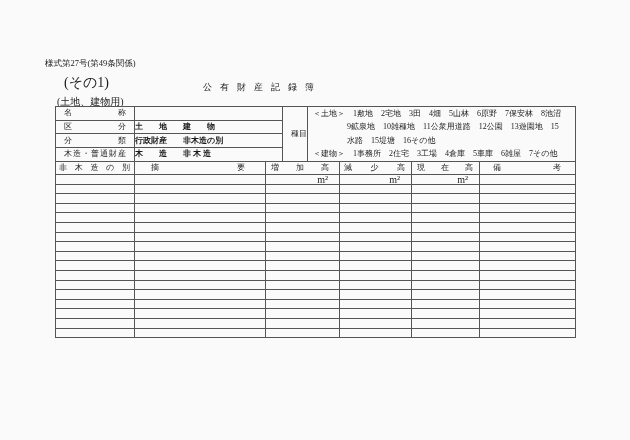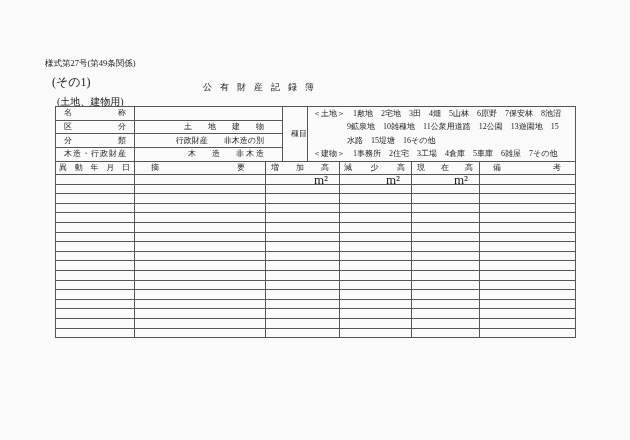--- a/index.html
+++ b/index.html
@@ -6,55 +6,55 @@
     margin: 0; padding: 0;
     width: 630px; height: 440px;
     background: #fafafa;
     overflow: hidden;
     font-family: "Liberation Serif", "DejaVu Serif", serif;
     color: #1b1b1b;
   }
   .page { position: relative; width: 630px; height: 440px; }
 
   .form-number { position: absolute; left: 45px; top: 58px; font-size: 8.5px; white-space: nowrap; }
-  .part-label  { position: absolute; left: 52px; top: 74px; font-size: 12px; white-space: nowrap; }
+  .part-label  { position: absolute; left: 64px; top: 74px; font-size: 14px; white-space: nowrap; }
   .doc-title   { position: absolute; left: 0; top: 81px; width: 517px; text-align: center;
                  font-size: 9px; letter-spacing: 8px; text-indent: 8px; white-space: nowrap; }
   .usage-note  { position: absolute; left: 57px; top: 95px; font-size: 10px; white-space: nowrap; }
 
   .tables { position: absolute; left: 55px; top: 106px; width: 520px; }
 
   table { border-collapse: collapse; table-layout: fixed; width: 520px; }
   td, th { border: 1px solid #555; padding: 0; font-size: 8px; font-weight: normal;
            vertical-align: middle; line-height: 12px; overflow: hidden; }
 
   
   .info-table td { height: 12.5px; }
   .info-table .lbl {
     text-align: justify; text-align-last: justify;
     padding: 0 8px;
   }
-  .info-table .val { text-align: right; padding-right: 18px; }
+  .info-table .val { text-align: left; padding-right: 18px; font-weight: bold; }
   .cat-label { text-align: right; }
   .cat-legend { padding: 0 13px 0 5px; vertical-align: middle; }
   .cat-legend .leg { line-height: 13.4px; white-space: nowrap; font-size: 8px; }
   .cat-legend .leg.indent { padding-left: 34px; }
 
   
   .main-table { margin-top: -1px; }
   .main-table thead th { height: 12px; text-align: justify; text-align-last: justify; }
   .th-date     { padding: 0 4px 0 3px; }
   .th-summary  { padding: 0 20px 0 16px; }
   .th-increase { padding: 0 10px 0 5px; }
   .th-decrease { padding: 0 6px 0 4px; }
   .th-balance  { padding: 0 6px 0 5px; }
   .th-remarks  { padding: 0 14px 0 13px; }
 
   .unit-row td { height: 8.5px; }
-  .unit-cell { text-align: right; padding-right: 11px; font-size: 13px; line-height: 9px; }
+  .unit-cell { text-align: right; padding-right: 11px; font-size: 10px; line-height: 9px; }
 
   .main-table tbody td { height: 8.6px; }
 </style>
 </head>
 <body>
 
 <div class="page">
 
   <div class="form-number">様式第27号(第49条関係)</div>
   <div class="part-label">(その1)</div>
@@ -84,38 +84,38 @@
       </tr>
       <tr>
         <td class="lbl">区分</td>
         <td class="val">土　　地　　建　　物</td>
       </tr>
       <tr>
         <td class="lbl">分類</td>
         <td class="val">行政財産　　非木造の別</td>
       </tr>
       <tr>
-        <td class="lbl">木造・行政財産</td>
+        <td class="lbl">木造・普通財産</td>
         <td class="val">木　　造　　非 木 造</td>
       </tr>
     </tbody>
       </table>
 
     <table class="main-table">
       <colgroup>
         <col style="width:79px">
           <col style="width:131px">
           <col style="width:74px">
         <col style="width:72px">
           <col style="width:68px">
           <col style="width:96px">
       </colgroup>
       <thead>
         <tr>
-          <th class="th-date">異動年月日</th>
+          <th class="th-date">非木造の別</th>
           <th class="th-summary">摘要</th>
           <th class="th-increase">増加高</th>
           <th class="th-decrease">減少高</th>
           <th class="th-balance">現在高</th>
           <th class="th-remarks">備考</th>
         </tr>
         <tr class="unit-row">
           <td></td>
           <td></td>
           <td class="unit-cell">m²</td>

